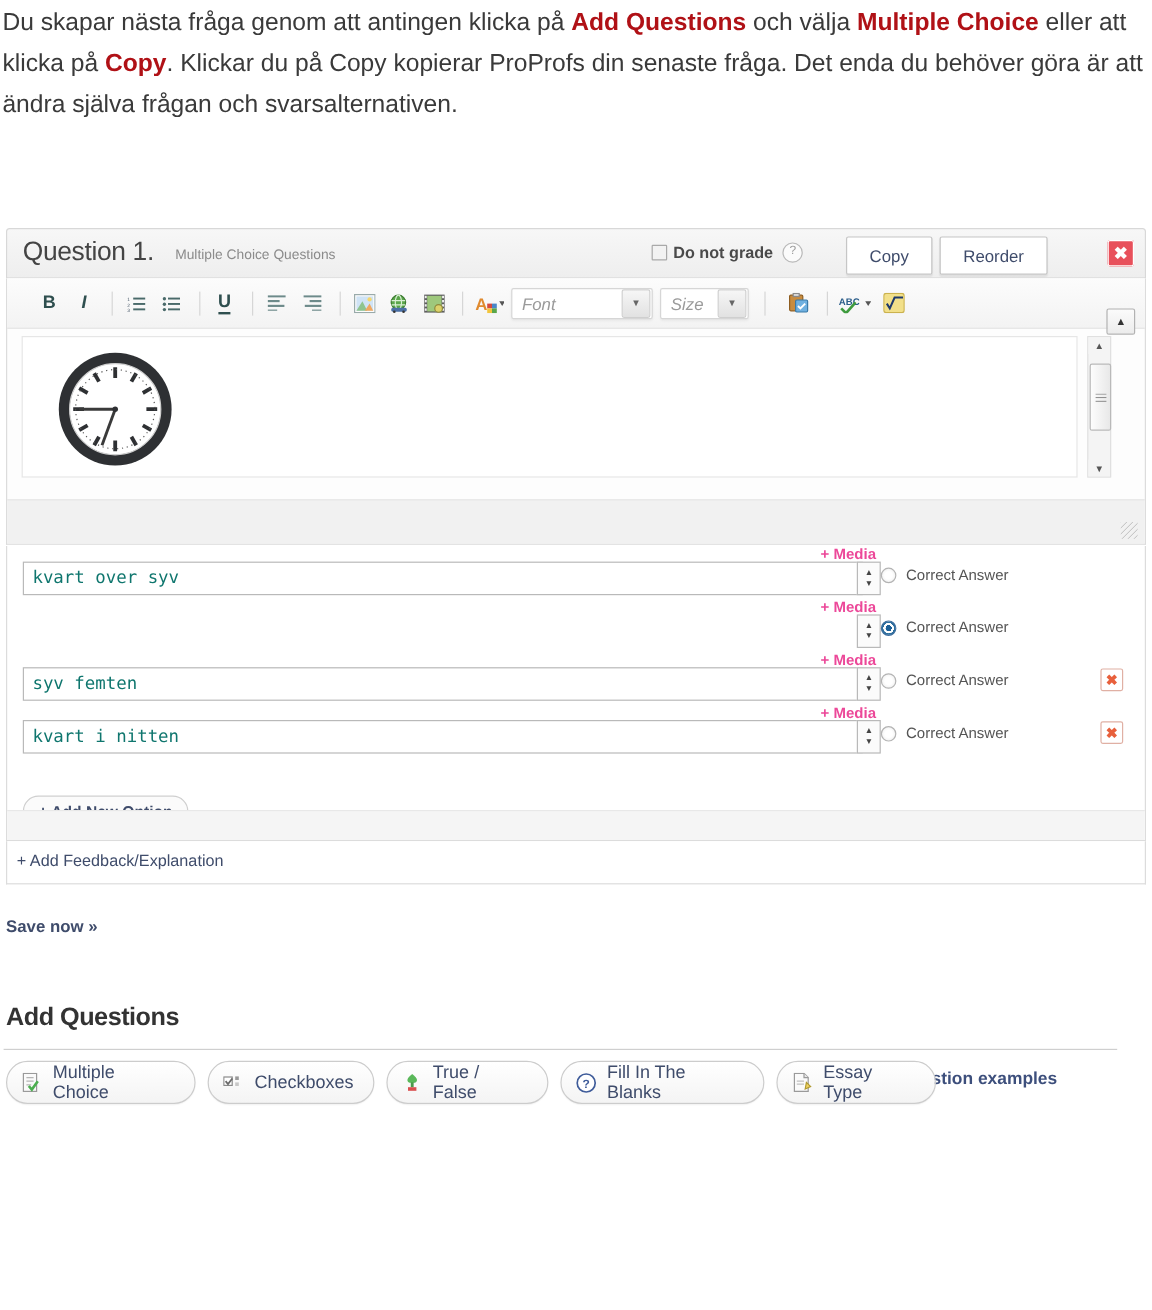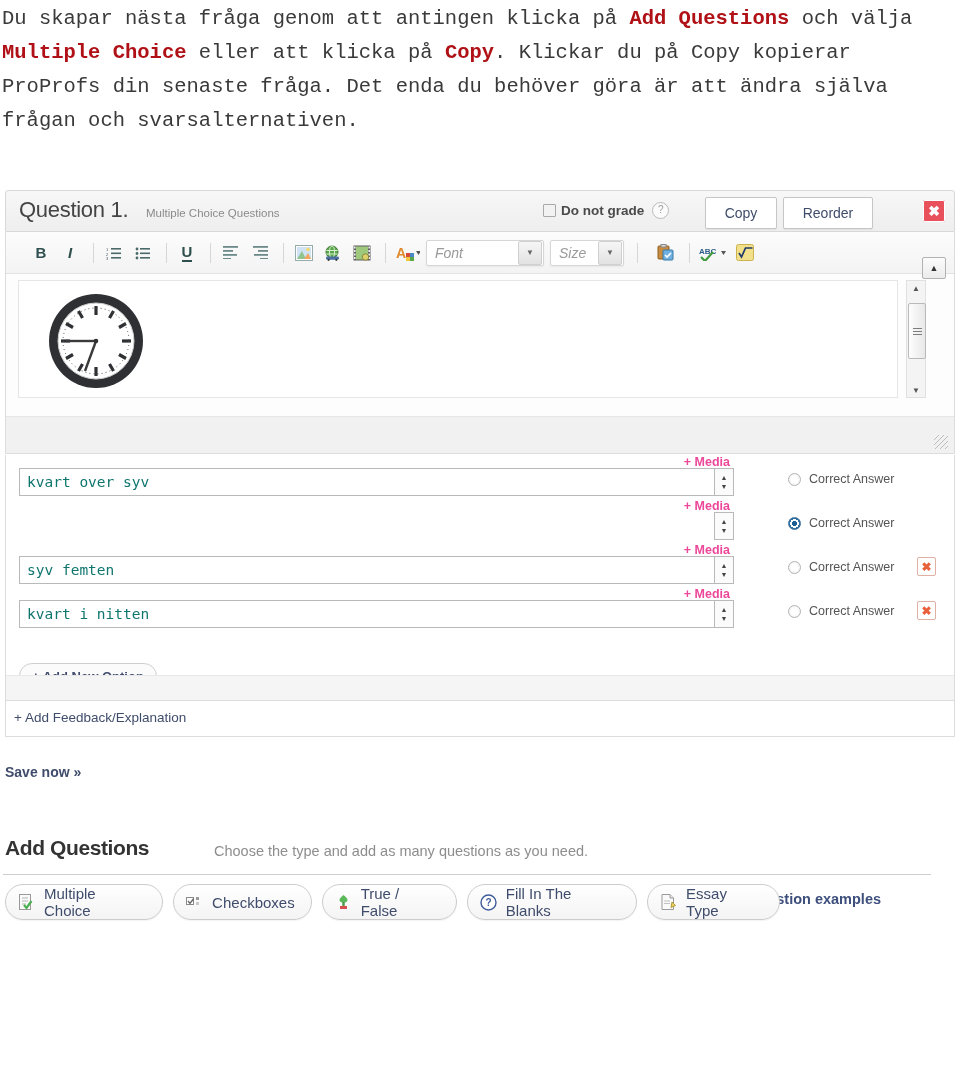--- a/index.html
+++ b/index.html
@@ -6,21 +6,21 @@
   body{
     width:960px;height:1092px;background:#ffffff;
     font-family:"Liberation Sans", sans-serif;
     -webkit-font-smoothing:antialiased;
     overflow:hidden;
   }
   .page{position:relative;width:960px;height:1092px;}
 
   
   .prose{
-    font-family:Liberation Mono, monospace;
+    font-family:Liberation Sans, sans-serif;
     font-size:20.5px;
     line-height:34px;
     color:#3a3a3a;
     letter-spacing:0px;
   }
   .prose .hl{color:#b01116;font-weight:bold;}
   #top-prose{position:absolute;left:2px;top:2px;width:956px;}
   #bottom-prose{position:absolute;left:2px;top:966px;width:956px;}
 
   
@@ -147,21 +147,21 @@
     font-family:"DejaVu Sans Mono","Liberation Mono",monospace;
     font-size:14.5px;color:#0f766e;padding:0 7px;line-height:26px;
     white-space:nowrap;overflow:hidden;
   }
   .spin{
     position:absolute;left:708px;top:13px;width:20px;height:28px;
     border:1px solid #b9b9b9;background:#fbfbfb;box-sizing:border-box;
     display:flex;flex-direction:column;align-items:center;justify-content:center;
     font-size:7px;color:#444;line-height:9px;
   }
-  .ca-wrap{position:absolute;left:782px;top:17px;display:flex;align-items:center;gap:8px;}
+  .ca-wrap{position:absolute;left:728px;top:17px;display:flex;align-items:center;gap:8px;}
   .radio{
     width:13px;height:13px;border-radius:50%;
     border:1px solid #b3b3b3;background:radial-gradient(#ffffff 40%,#e9e9e9 100%);
     box-sizing:border-box;
   }
   .radio.on{
     border:1px solid #3f6f9f;
     background:radial-gradient(#1c5f96 0 32%, #ffffff 34% 55%, #2d6f9e 57% 100%);
   }
   .ca-label{font-size:12.5px;color:#555;}
@@ -463,21 +463,20 @@
     </div>
 
     <div class="fb-bar">
       <span class="fb-link">+ Add Feedback/Explanation</span>
     </div>
 
     <span class="save-now">Save now »</span>
 
     <div class="aq-head">
       <span class="aq-title">Add Questions</span>
-      <span class="aq-sub">Choose the type and add as many questions as you need.</span>
       <span class="aq-link">view question examples</span>
     </div>
     <div class="aq-rule"></div>
     <div class="type-row" id="type-row">
         <div class="type-btn">
           <span>
             <svg class="tico" viewBox="0 0 17 17">
               <rect x="1.5" y="0.5" width="11" height="15" fill="#fafafa" stroke="#9a9a9a"></rect>
               <path d="M4 4 h6 M4 7 h6 M4 10 h4" stroke="#b5b5b5" stroke-width="1"></path>
               <path d="M6 11 l2.5 3 l5 -7" stroke="#4caf50" stroke-width="2.2" fill="none"></path>

